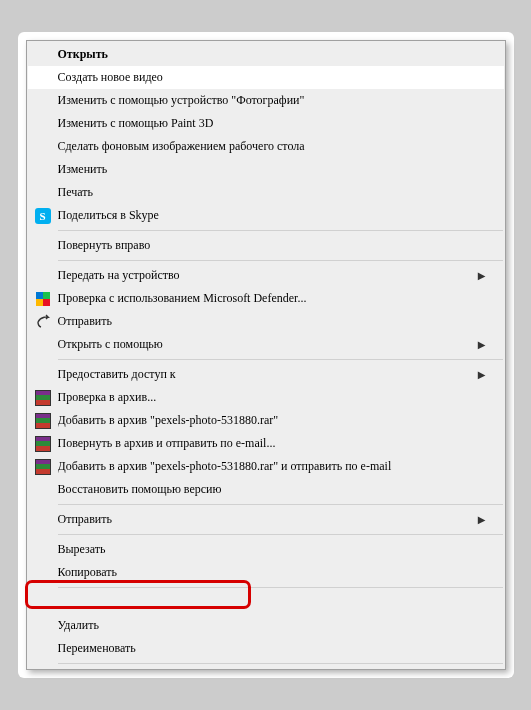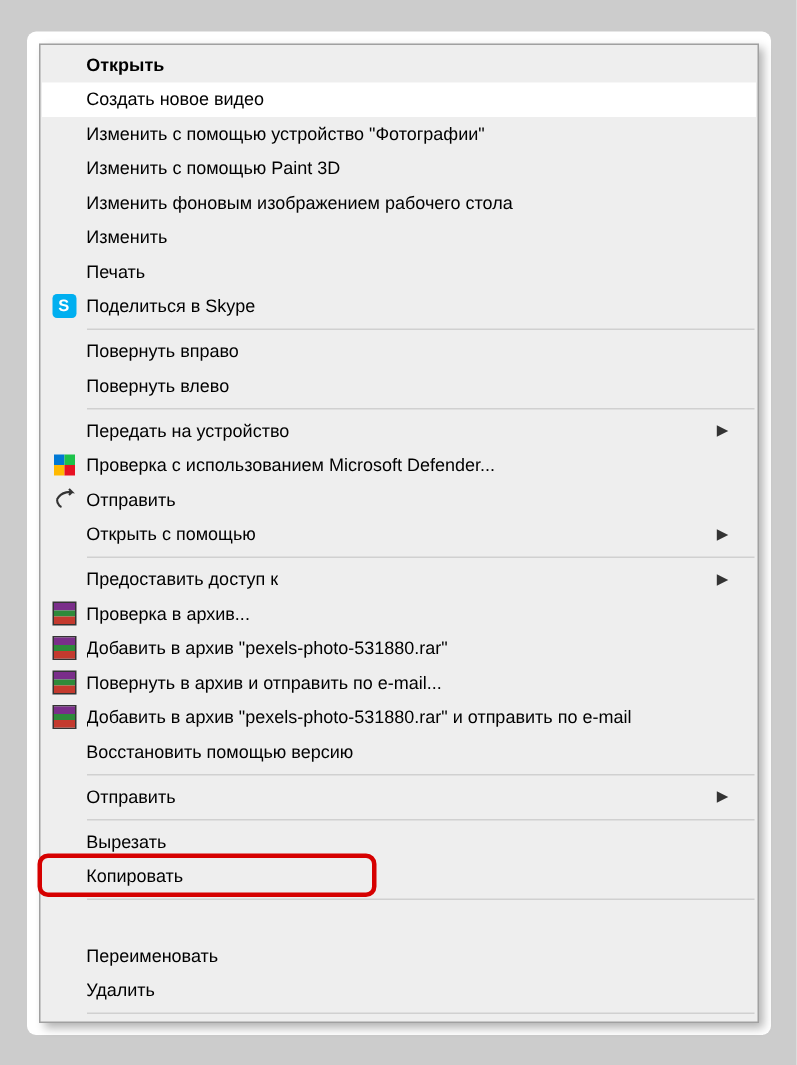--- a/index.html
+++ b/index.html
@@ -65,20 +65,21 @@
     position: absolute;
     border: 3px solid #d60000;
     border-radius: 7px;
     pointer-events: none;
   }
   .wrap {
     position: relative;
     padding: 8px;
     background: #ffffff;
     border-radius: 6px;
+    font-family: Liberation Serif, serif;
   }
   
   .ic-skype {
     width: 16px; height: 16px; background: #00aff0; border-radius: 3px;
     display: flex; align-items: center; justify-content: center;
     color: #fff; font-weight: bold; font-size: 11px;
   }
   .ic-shield {
     width: 16px; height: 16px; display: block;
   }
@@ -109,44 +110,40 @@
       <div class="menu-item">
         <span class="icon-slot"></span>
         <span class="label">Изменить с помощью устройство "Фотографии"</span>
       </div>
       <div class="menu-item">
         <span class="icon-slot"></span>
         <span class="label">Изменить с помощью Paint 3D</span>
       </div>
       <div class="menu-item">
         <span class="icon-slot"></span>
-        <span class="label">Изменить фоновым изображением рабочего стола</span>
+        <span class="label">Сделать фоновым изображением рабочего стола</span>
       </div>
       <div class="menu-item">
         <span class="icon-slot"></span>
         <span class="label">Изменить</span>
       </div>
       <div class="menu-item">
         <span class="icon-slot"></span>
         <span class="label">Печать</span>
       </div>
       <div class="menu-item">
         <span class="icon-slot">
           <div class="ic-skype">S</div>
         </span>
         <span class="label">Поделиться в Skype</span>
       </div>
       <div class="separator"></div>
       <div class="menu-item">
         <span class="icon-slot"></span>
         <span class="label">Повернуть вправо</span>
-      </div>
-      <div class="menu-item">
-        <span class="icon-slot"></span>
-        <span class="label">Повернуть влево</span>
       </div>
       <div class="separator"></div>
       <div class="menu-item">
         <span class="icon-slot"></span>
         <span class="label">Передать на устройство</span>
         <span class="submenu-arrow">▶</span>
       </div>
       <div class="menu-item">
         <span class="icon-slot">
           <svg class="ic-shield" viewBox="0 0 16 16">
@@ -235,22 +232,22 @@
       <div class="menu-item">
         <span class="icon-slot"></span>
         <span class="label">Копировать</span>
       </div>
       <div class="separator"></div>
       <div class="menu-item">
         <span class="icon-slot"></span>
       </div>
       <div class="menu-item">
         <span class="icon-slot"></span>
+        <span class="label">Удалить</span>
+      </div>
+      <div class="menu-item">
+        <span class="icon-slot"></span>
         <span class="label">Переименовать</span>
-      </div>
-      <div class="menu-item">
-        <span class="icon-slot"></span>
-        <span class="label">Удалить</span>
       </div>
       <div class="separator"></div>
     </div>
   <div class="highlight-box" id="hl" style="left: 7px; top: 548px; width: 226px; height: 29px;"></div>
 </div>
 
 </body></html>

